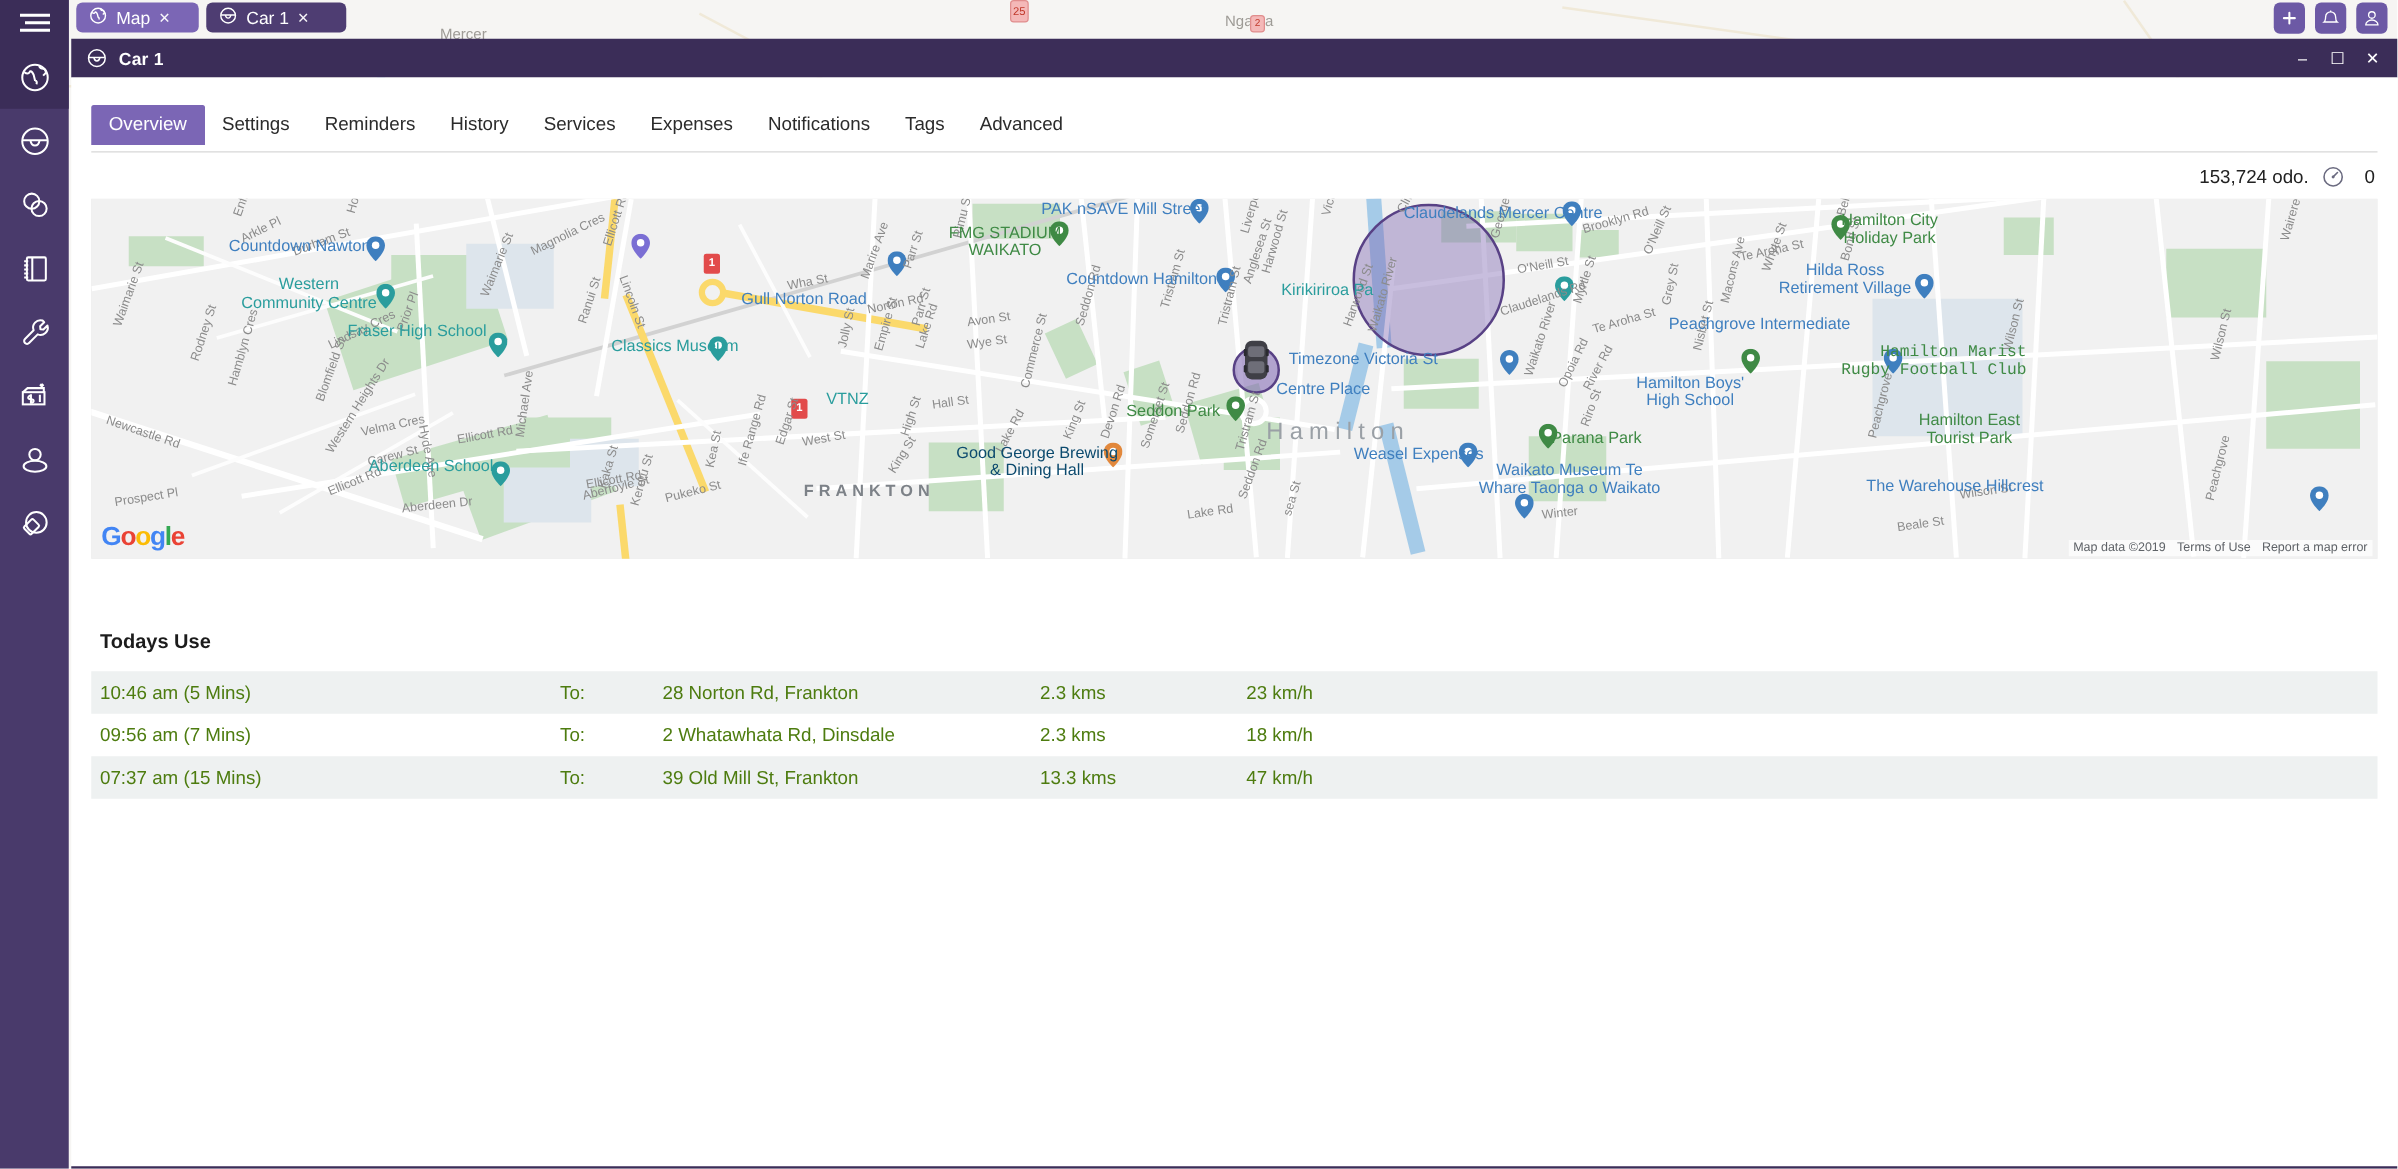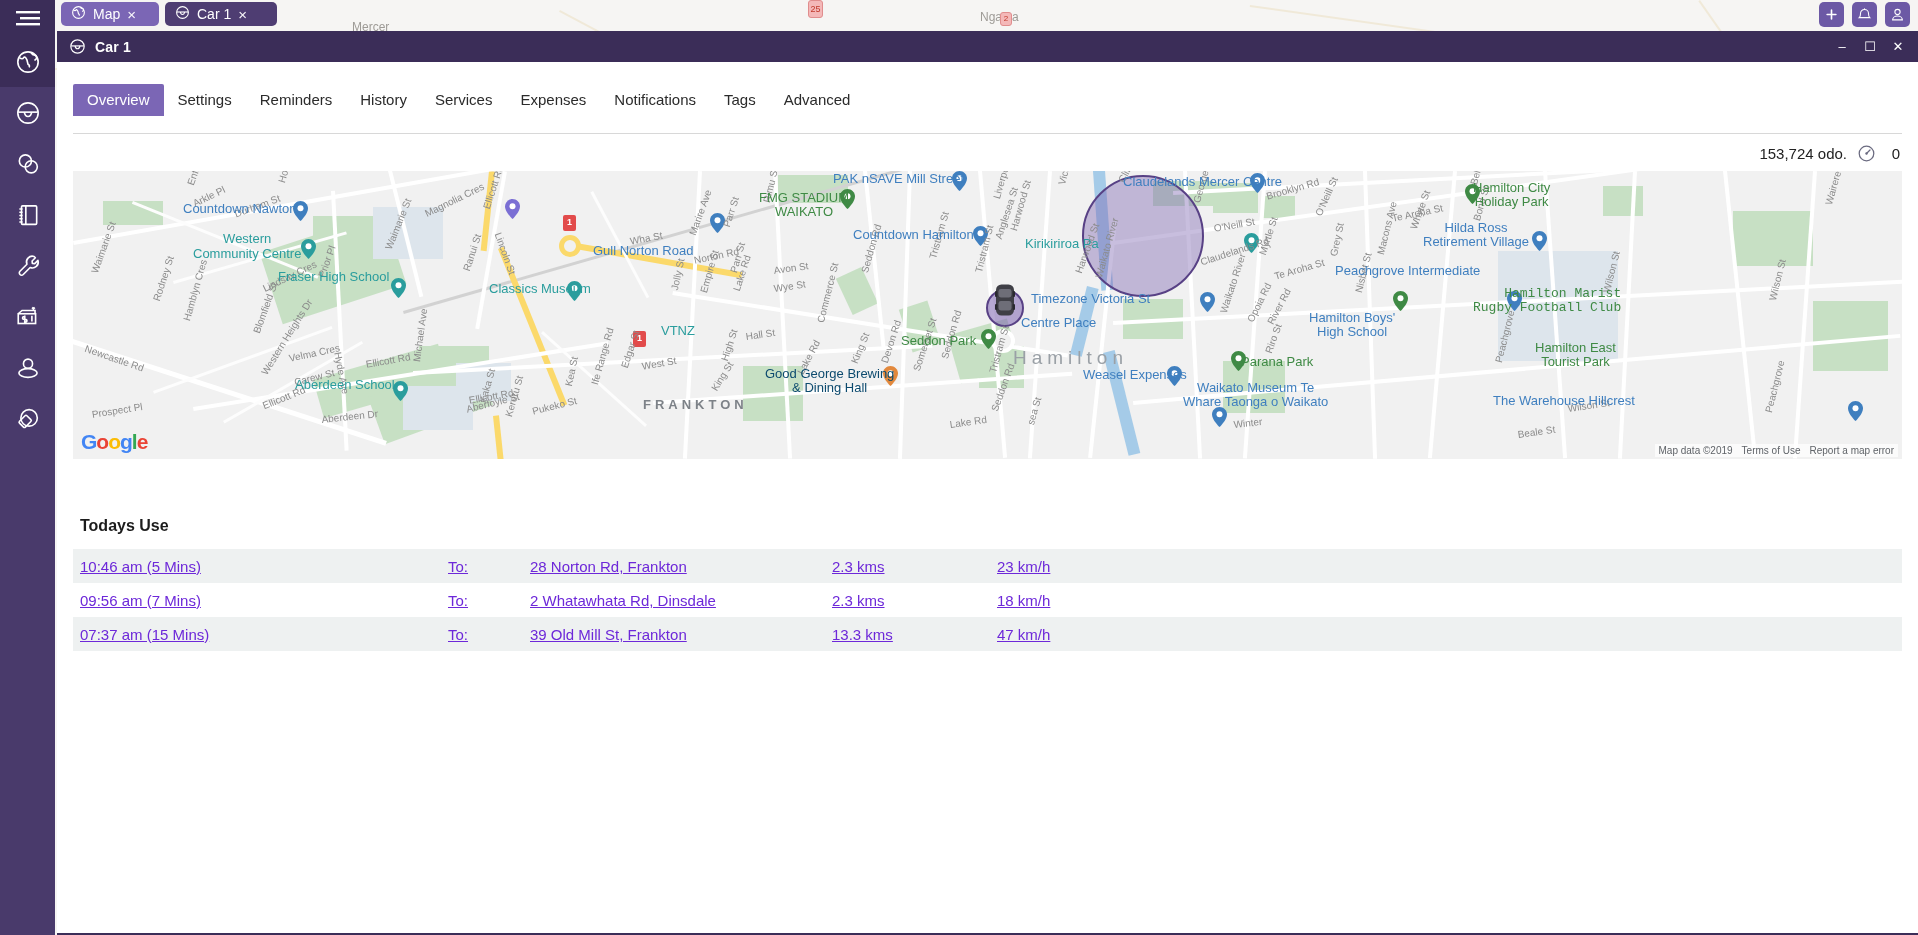--- a/index.html
+++ b/index.html
@@ -91,21 +91,21 @@
   }
 
   .winbody {
     height: 873px; background: #ffffff; position: relative;
     border-bottom: 2px solid #3b2d58;
   }
 
   
   .navtabs {
     position: relative; padding-left: 16px; padding-top: 22px;
-    height: 72px;
+    height: 60px;
   }
   .navtabs-inner { display: flex; align-items: flex-end; gap: 0; }
   .navtab {
     font-size: 15px; color: #2b2b2b; padding: 8px 14px 9px;
     cursor: pointer; white-space: nowrap; line-height: 1;
   }
   .navtab.active {
     background: #7b66b5; color: #ffffff; border-radius: 2px 2px 0 0;
   }
   .navrule {
@@ -180,21 +180,21 @@
     background: rgba(255,255,255,.72); padding: 1px 4px;
   }
   .mapattr span { white-space: nowrap; }
 
   
   .trips { padding: 0 16px; margin-top: 38px; }
   .trips-title {
     font-size: 16px; font-weight: bold; color: #1c1c1c;
     padding: 20px 0 14px 7px;
   }
-  .trip-row { display: flex; align-items: center; height: 34px; font-size: 15px; color: #6d28d9; text-decoration: underline; }
+  .trip-row { display: flex; align-items: center; height: 34px; font-size: 15px; color: #4d7c0f; }
   .trip-row.odd { background: #eef1f1; }
   .c-time  { width: 375px; padding-left: 7px; }
   .c-to    { width: 82px; }
   .c-addr  { width: 302px; }
   .c-dist  { width: 165px; }
   .c-speed { width: 200px; }
 </style>
 </head>
 <body>
 

